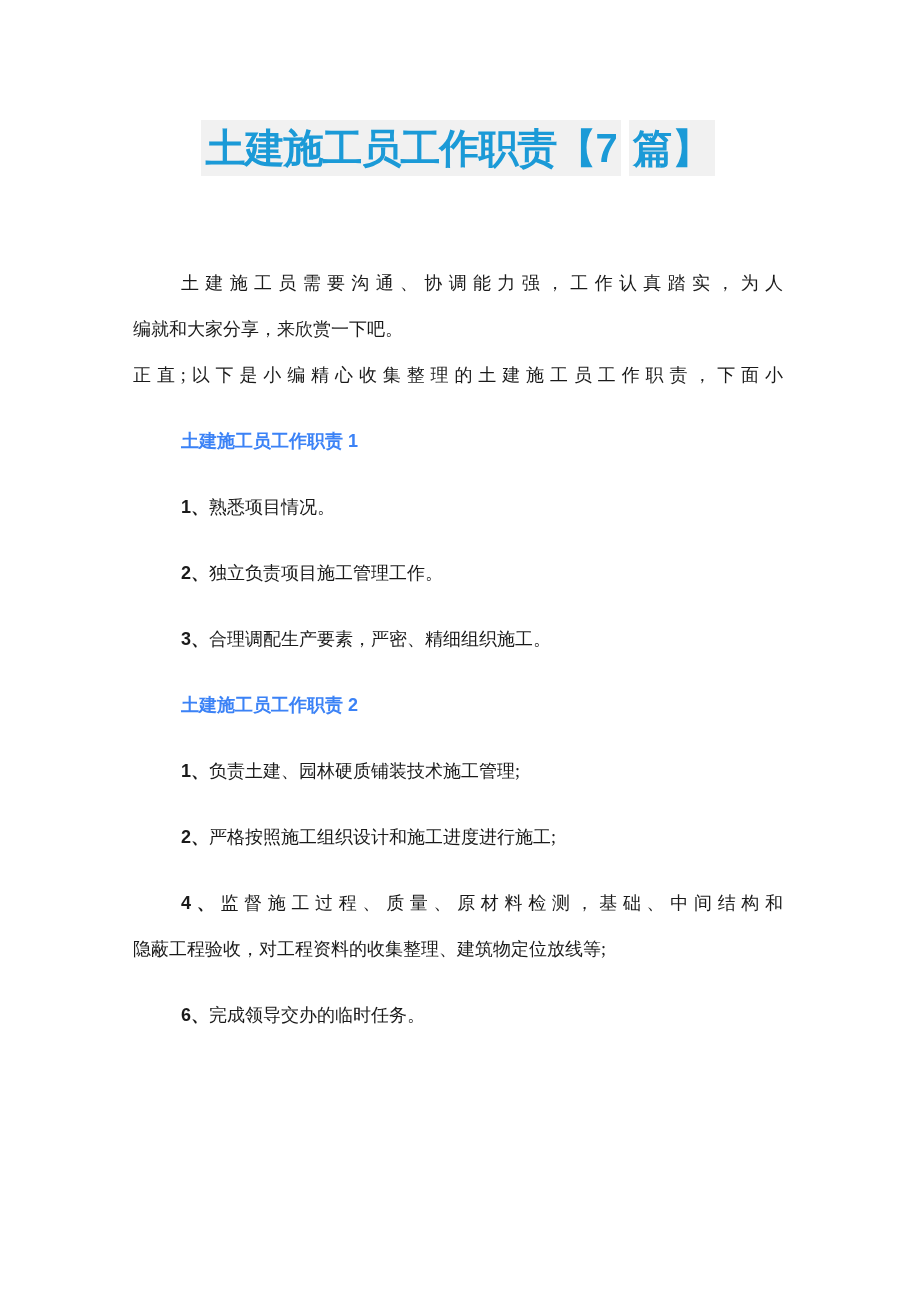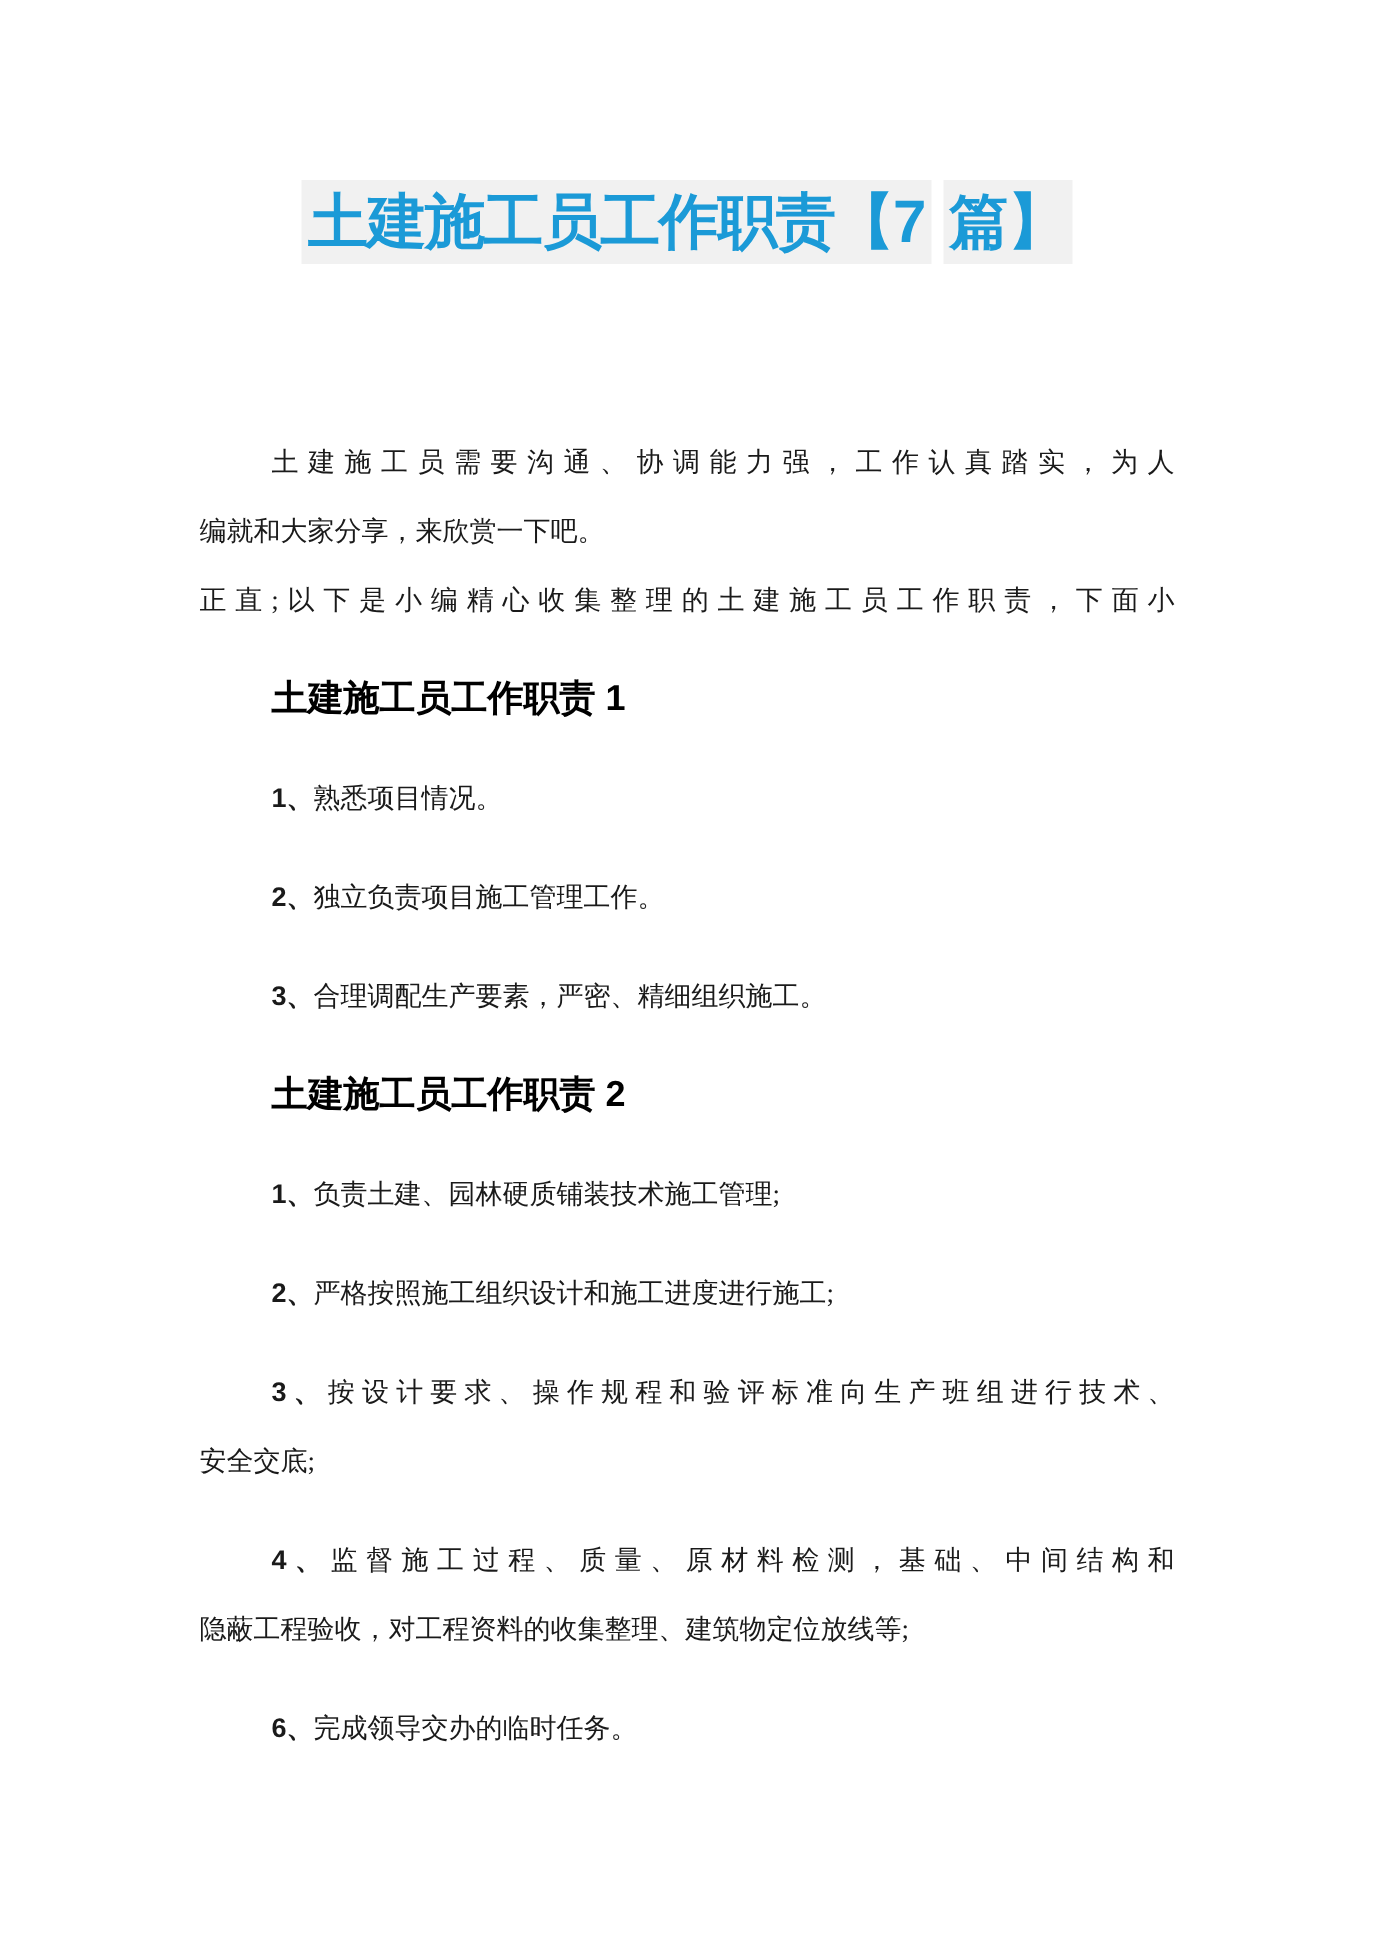--- a/index.html
+++ b/index.html
@@ -8,21 +8,21 @@
     width: 920px;
     height: 1302px;
     background: #ffffff;
     overflow: hidden;
     box-sizing: border-box;
     padding: 120px 137px 0 133px;
     font-family: "Liberation Serif", serif;
     color: #1a1a1a;
   }
   .title {
-    margin: 0 0 109px 0;
+    margin: 0 0 84px 0;
     text-align: center;
     font-family: "Liberation Sans", sans-serif;
     font-weight: bold;
     font-size: 40px;
     line-height: 44px;
     color: #1b9ad7;
     letter-spacing: -1px;
     white-space: nowrap;
   }
   .thl {
@@ -43,23 +43,23 @@
   }
   .line.j {
     text-align: justify;
     text-align-last: justify;
   }
   .ind { padding-left: 48px; }
   .heading {
     margin: 0 0 20px 0;
     font-family: "Liberation Sans", sans-serif;
     font-weight: bold;
-    font-size: 24px;
+    font-size: 18px;
     line-height: 46px;
-    color: #000000;
+    color: #3b82f6;
     padding-left: 48px;
     white-space: nowrap;
   }
   .num {
     font-family: "Liberation Sans", sans-serif;
     font-weight: bold;
   }
 </style>
 </head>
 <body>
@@ -91,24 +91,20 @@
   <h2 class="heading">土建施工员工作职责 2</h2>
 
   <p class="para item">
     <span class="line ind"><span class="num">1、</span><span>负责土建、园林硬质铺装技术施工管理;</span></span>
   </p>
 
   <p class="para item">
     <span class="line ind"><span class="num">2、</span><span>严格按照施工组织设计和施工进度进行施工;</span></span>
   </p>
 
-  <p class="para item">
-    <span class="line j ind"><span class="num">3、</span><span>按设计要求、操作规程和验评标准向生产班组进行技术、</span></span>
-    <span class="line">安全交底;</span>
-  </p>
 
   <p class="para item">
     <span class="line j ind"><span class="num">4、</span><span>监督施工过程、质量、原材料检测，基础、中间结构和</span></span>
     <span class="line">隐蔽工程验收，对工程资料的收集整理、建筑物定位放线等;</span>
   </p>
 
   <p class="para item">
     <span class="line ind"><span class="num">6、</span><span>完成领导交办的临时任务。</span></span>
   </p>
 

